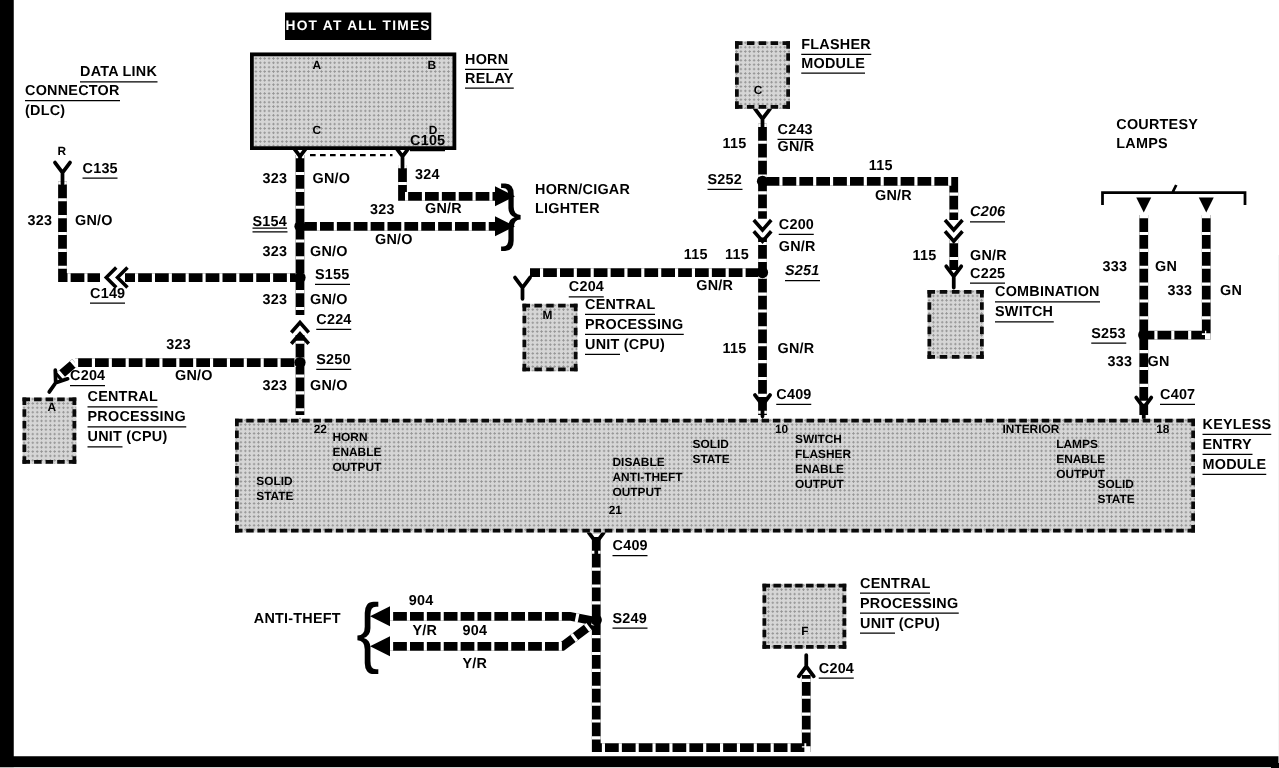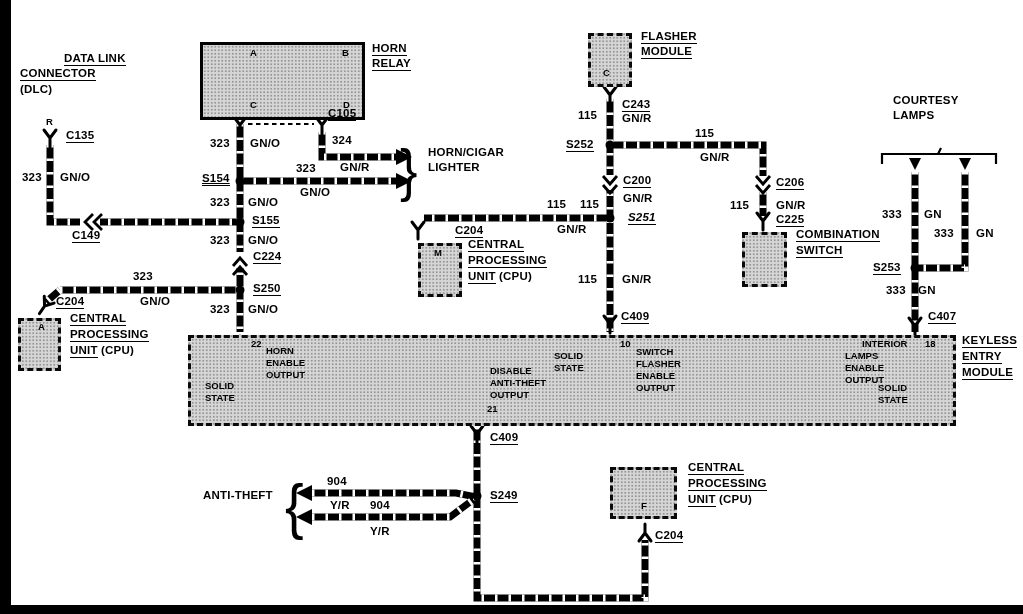--- a/index.html
+++ b/index.html
@@ -152,20 +152,23 @@
       <circle cx="915" cy="357" r="2.6"></circle>
         <circle cx="903" cy="380" r="2.6"></circle>
         <circle cx="920" cy="381" r="2.6"></circle>
       <circle cx="920" cy="391" r="3.5"></circle>
       <path class="thin" d="M912,396 H928 M915,399.5 H925 M918,403 H922"></path>
     </g>
 
     <circle cx="750" cy="246" r="3" fill="none" stroke="#000" stroke-width="1.8"></circle>
   </svg>
 
+  <div class="banner" style="left:228px;top:10px;width:117px;height:22px;">
+    <span>HOT AT ALL TIMES</span>
+  </div>
   <div class="box solidbox" style="left:200px;top:42px;width:159px;height:72px;"></div>
   <div class="box dashbox" style="left:588px;top:33px;width:38px;height:48px;"></div>
   <div class="box dashbox" style="left:18px;top:318px;width:37px;height:47px;"></div>
   <div class="box dashbox" style="left:418px;top:243px;width:38px;height:48px;"></div>
   <div class="box dashbox" style="left:610px;top:467px;width:61px;height:46px;"></div>
   <div class="box dashbox" style="left:742px;top:232px;width:39px;height:49px;"></div>
   <div class="box dashbox" style="left:188px;top:335px;width:762px;height:85px;"></div>
 
   <span class="t" style="left:20px;top:52px;padding-left:44px;"><span class="u">DATA LINK</span></span>
   <span class="t" style="left:20px;top:67px;"><span class="u">CONNECTOR</span></span>
@@ -216,21 +219,21 @@
   <span class="t" style="left:641px;top:30px;"><span class="u">FLASHER</span></span>
   <span class="t" style="left:641px;top:45px;"><span class="u">MODULE</span></span>
   <span class="s" style="left:603px;top:68px;">C</span>
   <span class="t" style="left:622px;top:98px;"><span class="u">C243</span></span>
   <span class="t" style="left:578px;top:109px;">115</span>
   <span class="t" style="left:622px;top:112px;">GN/R</span>
   <span class="t" style="left:566px;top:138px;"><span class="u">S252</span></span>
 
   <span class="t" style="left:695px;top:127px;">115</span>
   <span class="t" style="left:700px;top:151px;">GN/R</span>
-  <span class="t" style="left:776px;top:176px;"><span class="u">C206</span></span>
+  <span class="t" style="left:776px;top:164px;font-style:italic;"><span class="u">C206</span></span>
   <span class="t" style="left:730px;top:199px;">115</span>
   <span class="t" style="left:776px;top:199px;">GN/R</span>
   <span class="t" style="left:776px;top:213px;"><span class="u">C225</span></span>
   <span class="t" style="left:796px;top:228px;text-align:right;"><span class="u">COMBINATION</span></span>
   <span class="t" style="left:796px;top:244px;"><span class="u">SWITCH</span></span>
 
   <span class="t" style="left:623px;top:174px;"><span class="u">C200</span></span>
   <span class="t" style="left:623px;top:192px;">GN/R</span>
   <span class="t" style="left:547px;top:198px;">115</span>
   <span class="t" style="left:580px;top:198px;">115</span>
@@ -269,21 +272,21 @@
   <span class="s" style="left:490px;top:378px;">ANTI-THEFT</span>
   <span class="s" style="left:490px;top:390px;">OUTPUT</span>
   <span class="s" style="left:487px;top:404px;">21</span>
   <span class="s" style="left:554px;top:351px;">SOLID</span>
   <span class="s" style="left:554px;top:363px;">STATE</span>
   <span class="s" style="left:620px;top:339px;">10</span>
   <span class="s" style="left:636px;top:347px;">SWITCH</span>
   <span class="s" style="left:636px;top:359px;">FLASHER</span>
   <span class="s" style="left:636px;top:371px;">ENABLE</span>
   <span class="s" style="left:636px;top:383px;">OUTPUT</span>
-  <span class="s" style="left:862px;top:339px;">INTERIOR</span>
+  <span class="s" style="left:802px;top:339px;">INTERIOR</span>
   <span class="s" style="left:845px;top:351px;">LAMPS</span>
   <span class="s" style="left:845px;top:363px;">ENABLE</span>
   <span class="s" style="left:845px;top:375px;">OUTPUT</span>
   <span class="s" style="left:925px;top:339px;">18</span>
   <span class="s" style="left:878px;top:383px;">SOLID</span>
   <span class="s" style="left:878px;top:395px;">STATE</span>
 
   <span class="t" style="left:490px;top:431px;"><span class="u">C409</span></span>
   <span class="t" style="left:490px;top:489px;"><span class="u">S249</span></span>
   <span class="t" style="left:203px;top:489px;">ANTI-THEFT</span>

